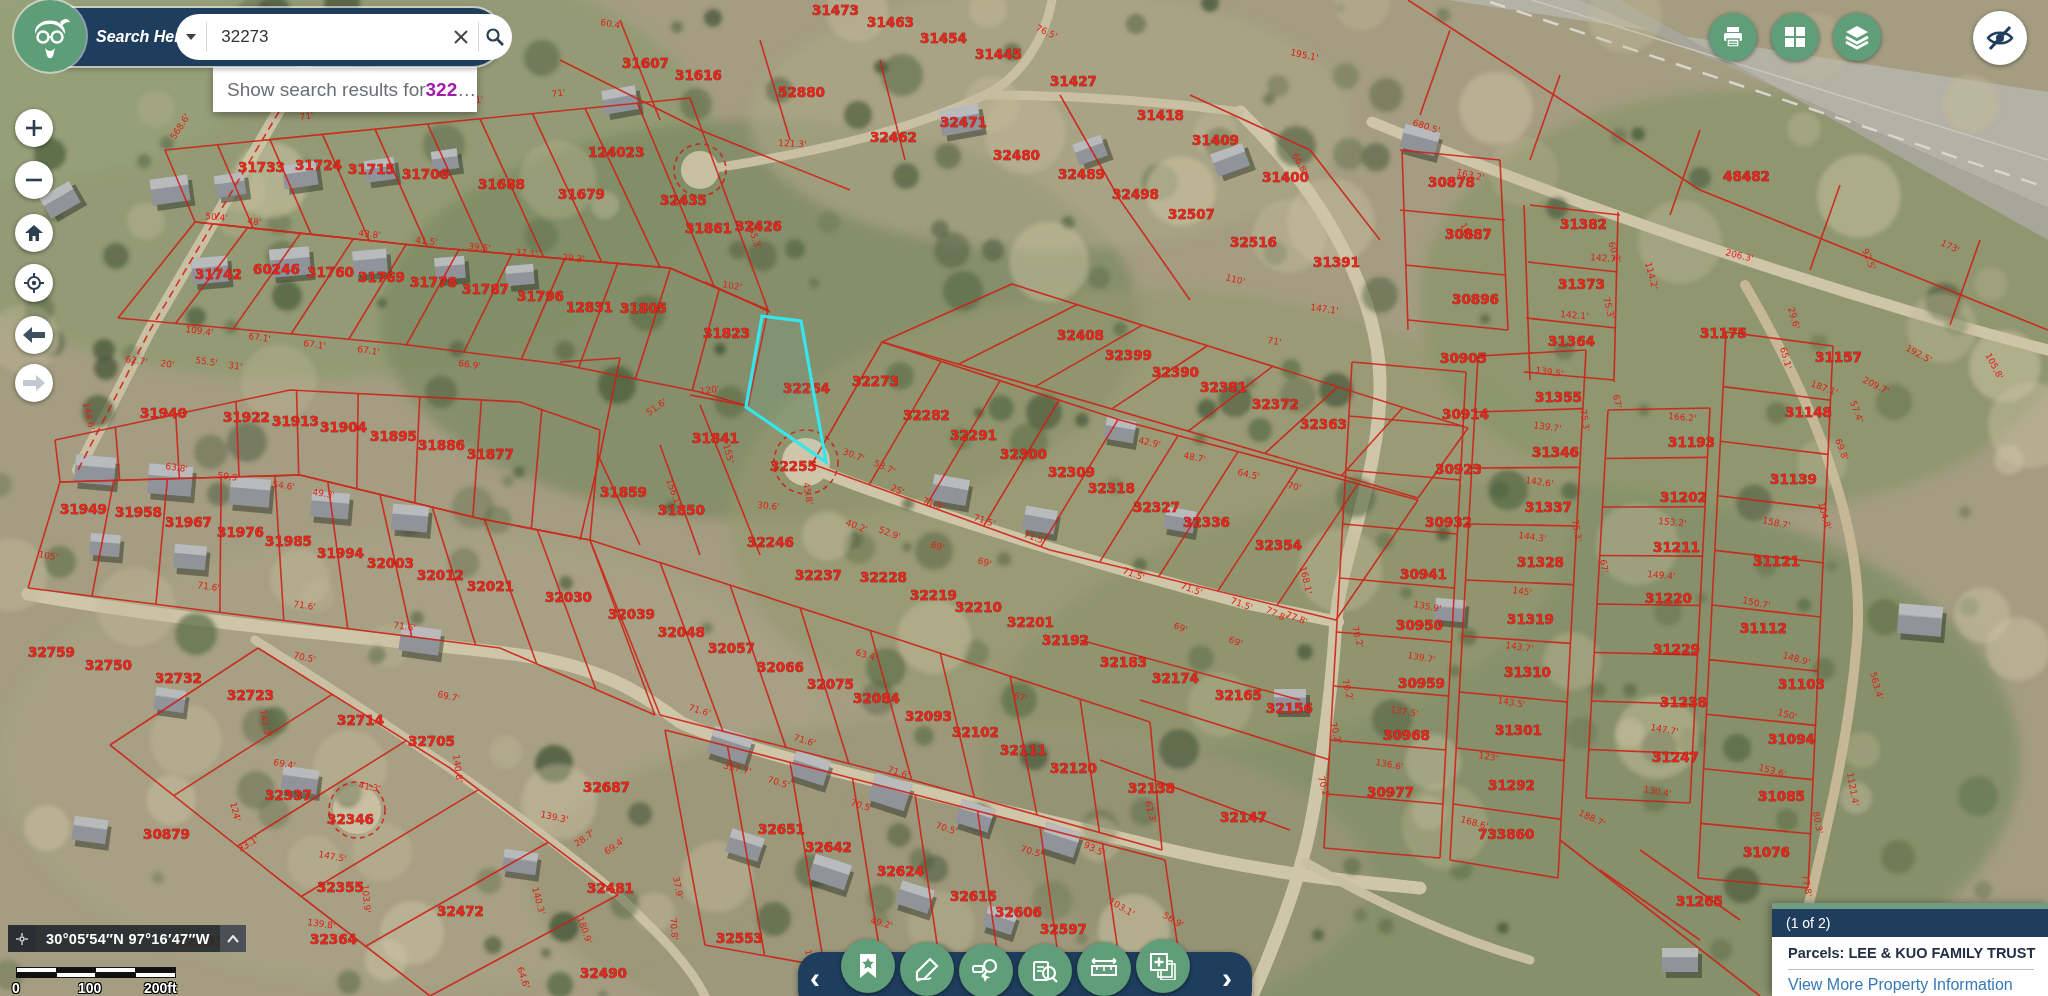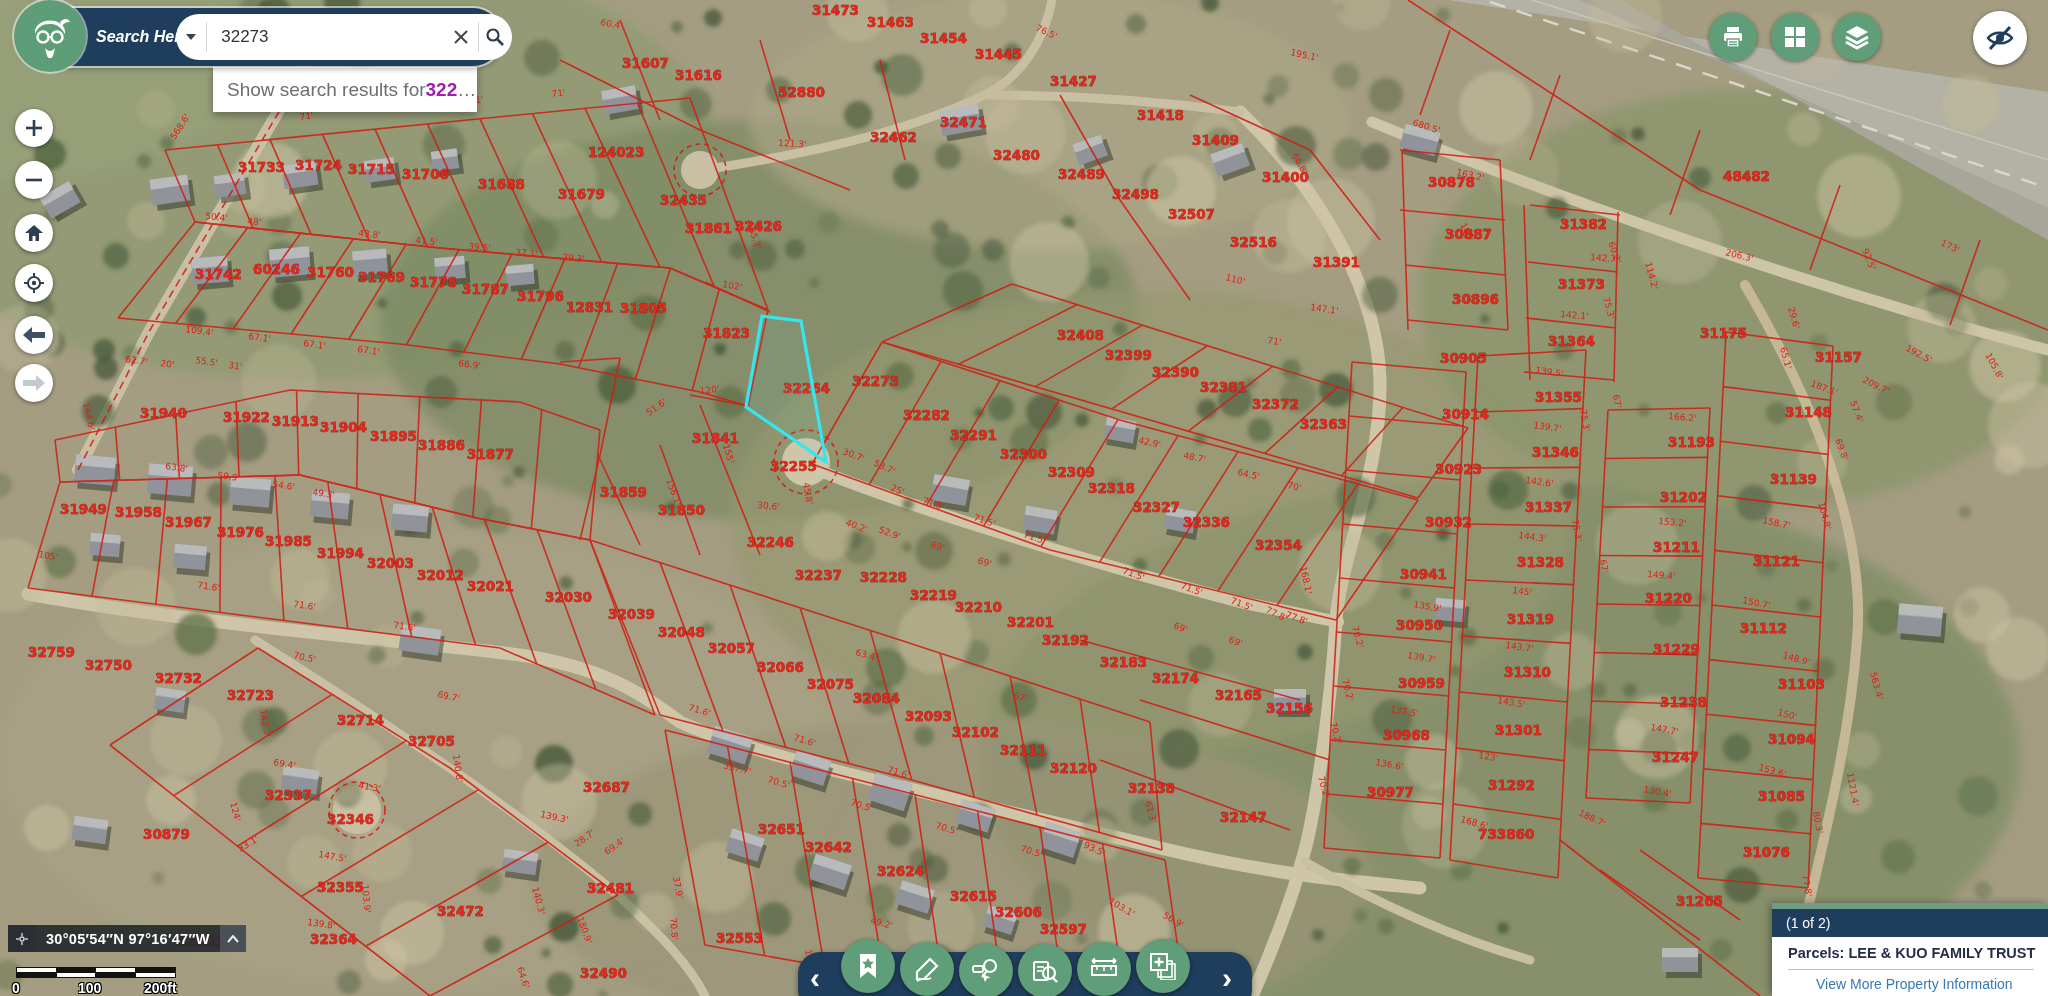--- a/index.html
+++ b/index.html
@@ -56,21 +56,21 @@
 
   
   .results-panel{position:absolute;left:1772px;top:903px;width:276px;height:93px;z-index:22;
     box-shadow:-2px 0 8px rgba(0,0,0,.35);}
   .rp-strip{height:6px;background:#6f9c82;}
   .rp-header{height:28px;background:#1f3d5c;color:#fff;font-size:14px;display:flex;
     align-items:center;padding-left:14px;}
   .rp-body{background:#fff;height:59px;padding:8px 14px 0 16px;overflow:hidden;}
   .rp-title{font-size:14.5px;font-weight:bold;color:#222f44;white-space:nowrap;}
   .rp-div{height:1px;background:#b9bfc7;margin:8px 0 6px 0;}
-  .rp-link{font-size:14px;color:#3779b8;cursor:pointer;white-space:nowrap;margin-left:28px;}
+  .rp-link{font-size:16px;color:#3779b8;cursor:pointer;white-space:nowrap;}
 </style>
 </head>
 <body>
 
 <div id="stage">
 
   <svg id="mapsvg" viewBox="0 0 2048 996">
     <defs>
       <filter id="soft" x="-20%" y="-20%" width="140%" height="140%">
           <feGaussianBlur stdDeviation="6"></feGaussianBlur>

